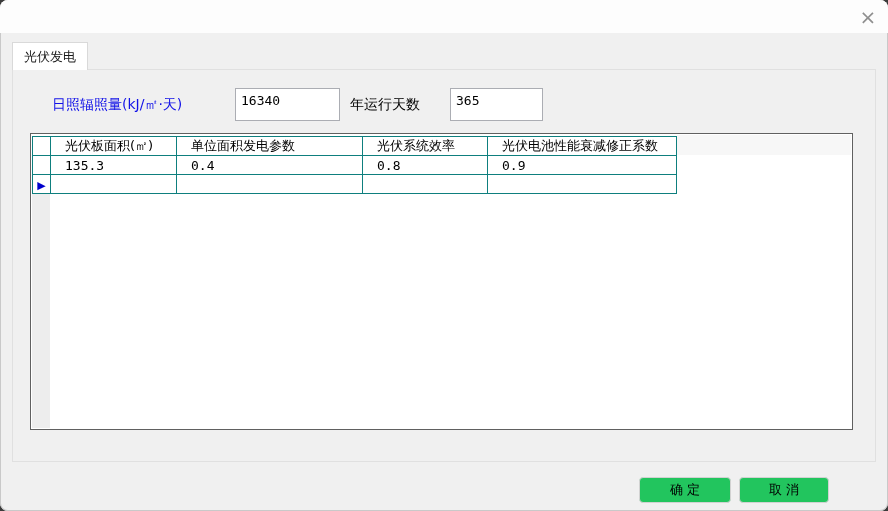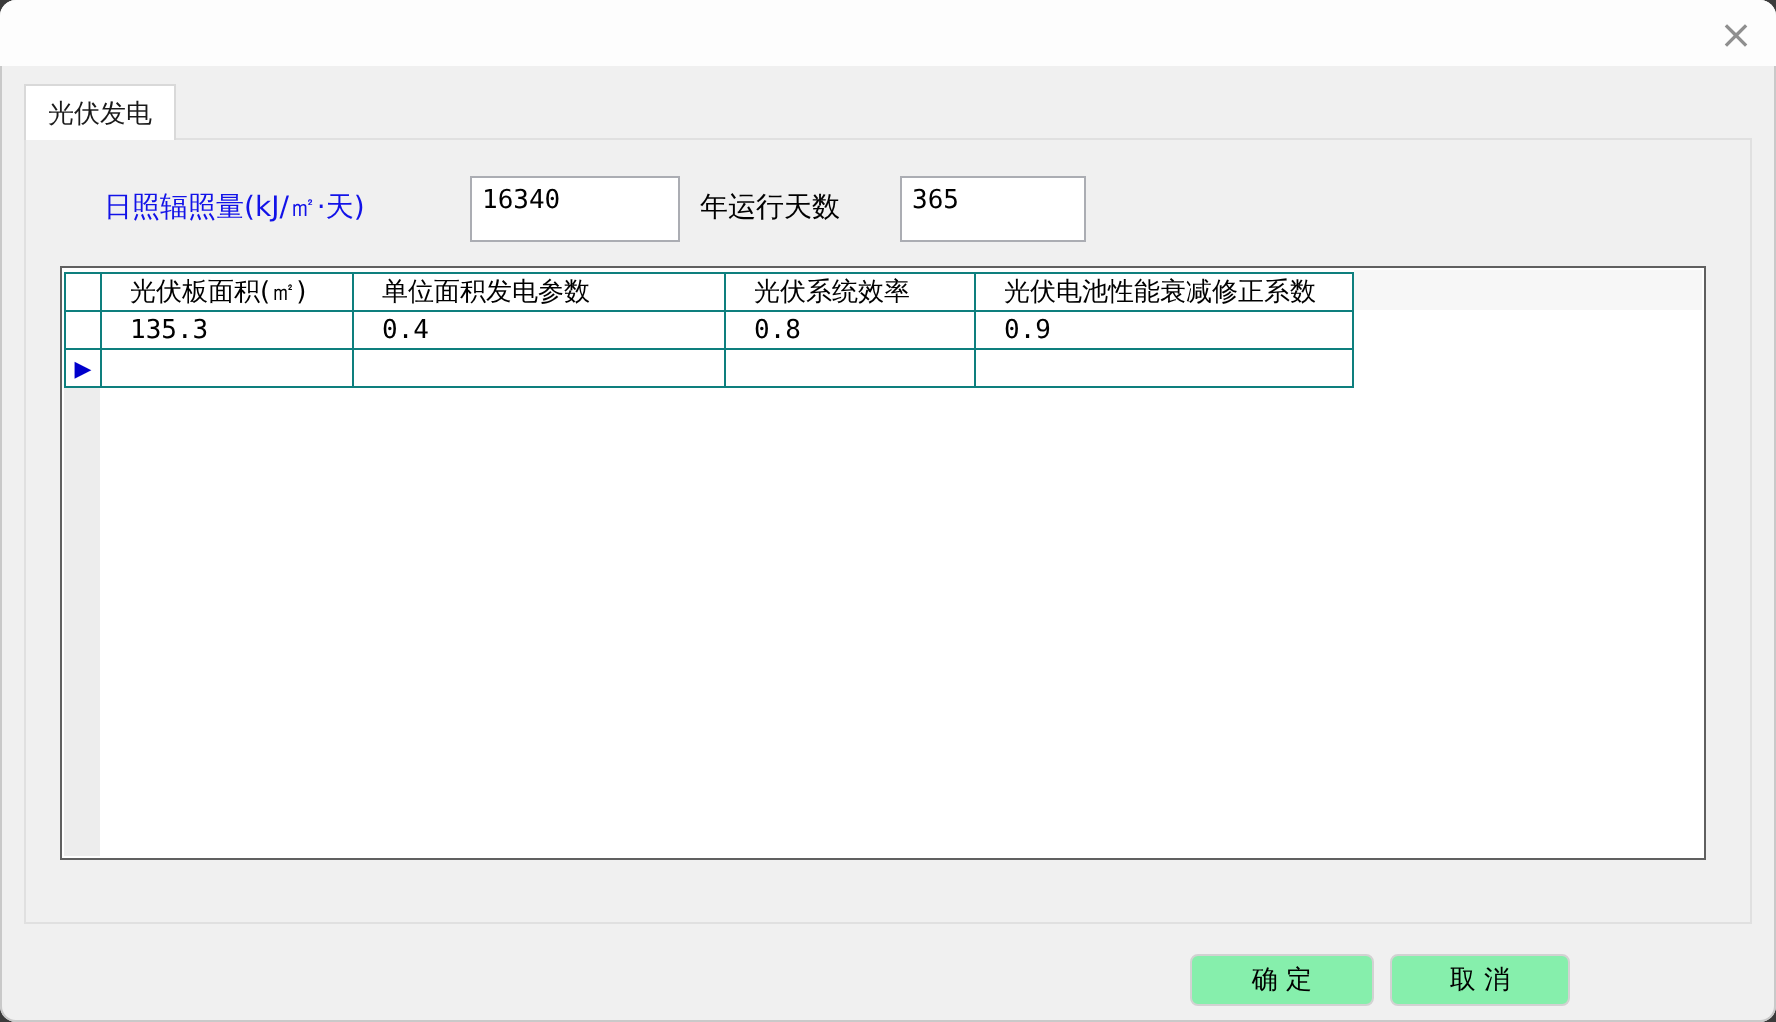--- a/index.html
+++ b/index.html
@@ -31,23 +31,23 @@
   table.grid col.c1 { width:126px; }
   table.grid col.c2 { width:186px; }
   table.grid col.c3 { width:125px; }
   table.grid col.c4 { width:189px; }
   table.grid th, table.grid td { border:1px solid #0e7f7e; height:19px; font-size:13px;
       font-weight:normal; text-align:left; padding:0 14px; white-space:nowrap; overflow:hidden;
       background:#fff; color:#000; }
   table.grid td.num { font-family:"DejaVu Sans Mono","Liberation Mono",monospace; }
   table.grid .sel-cell { padding:0; text-align:center; vertical-align:middle; }
   .row-indicator { color:#0000cc; font-size:11px; line-height:1; display:inline-block; }
-  .btn { position:absolute; top:477px; height:26px; background:#86efac; border:1px solid #d2d2d2;
+  .btn { position:absolute; top:477px; height:26px; background:#22c55e; border:1px solid #d2d2d2;
          border-radius:4px; font-size:13px; color:#000; display:flex; align-items:center;
-         justify-content:center; z-index:3; }
+         justify-content:center; z-index:3;margin-left:44px; }
   #btn-ok { left:595px; width:92px; }
   #btn-cancel { left:695px; width:90px; }
 </style>
 </head>
 <body>
 
 <div class="dialog">
   <div class="titlebar">
     <div class="close-btn">×</div>
   </div>

